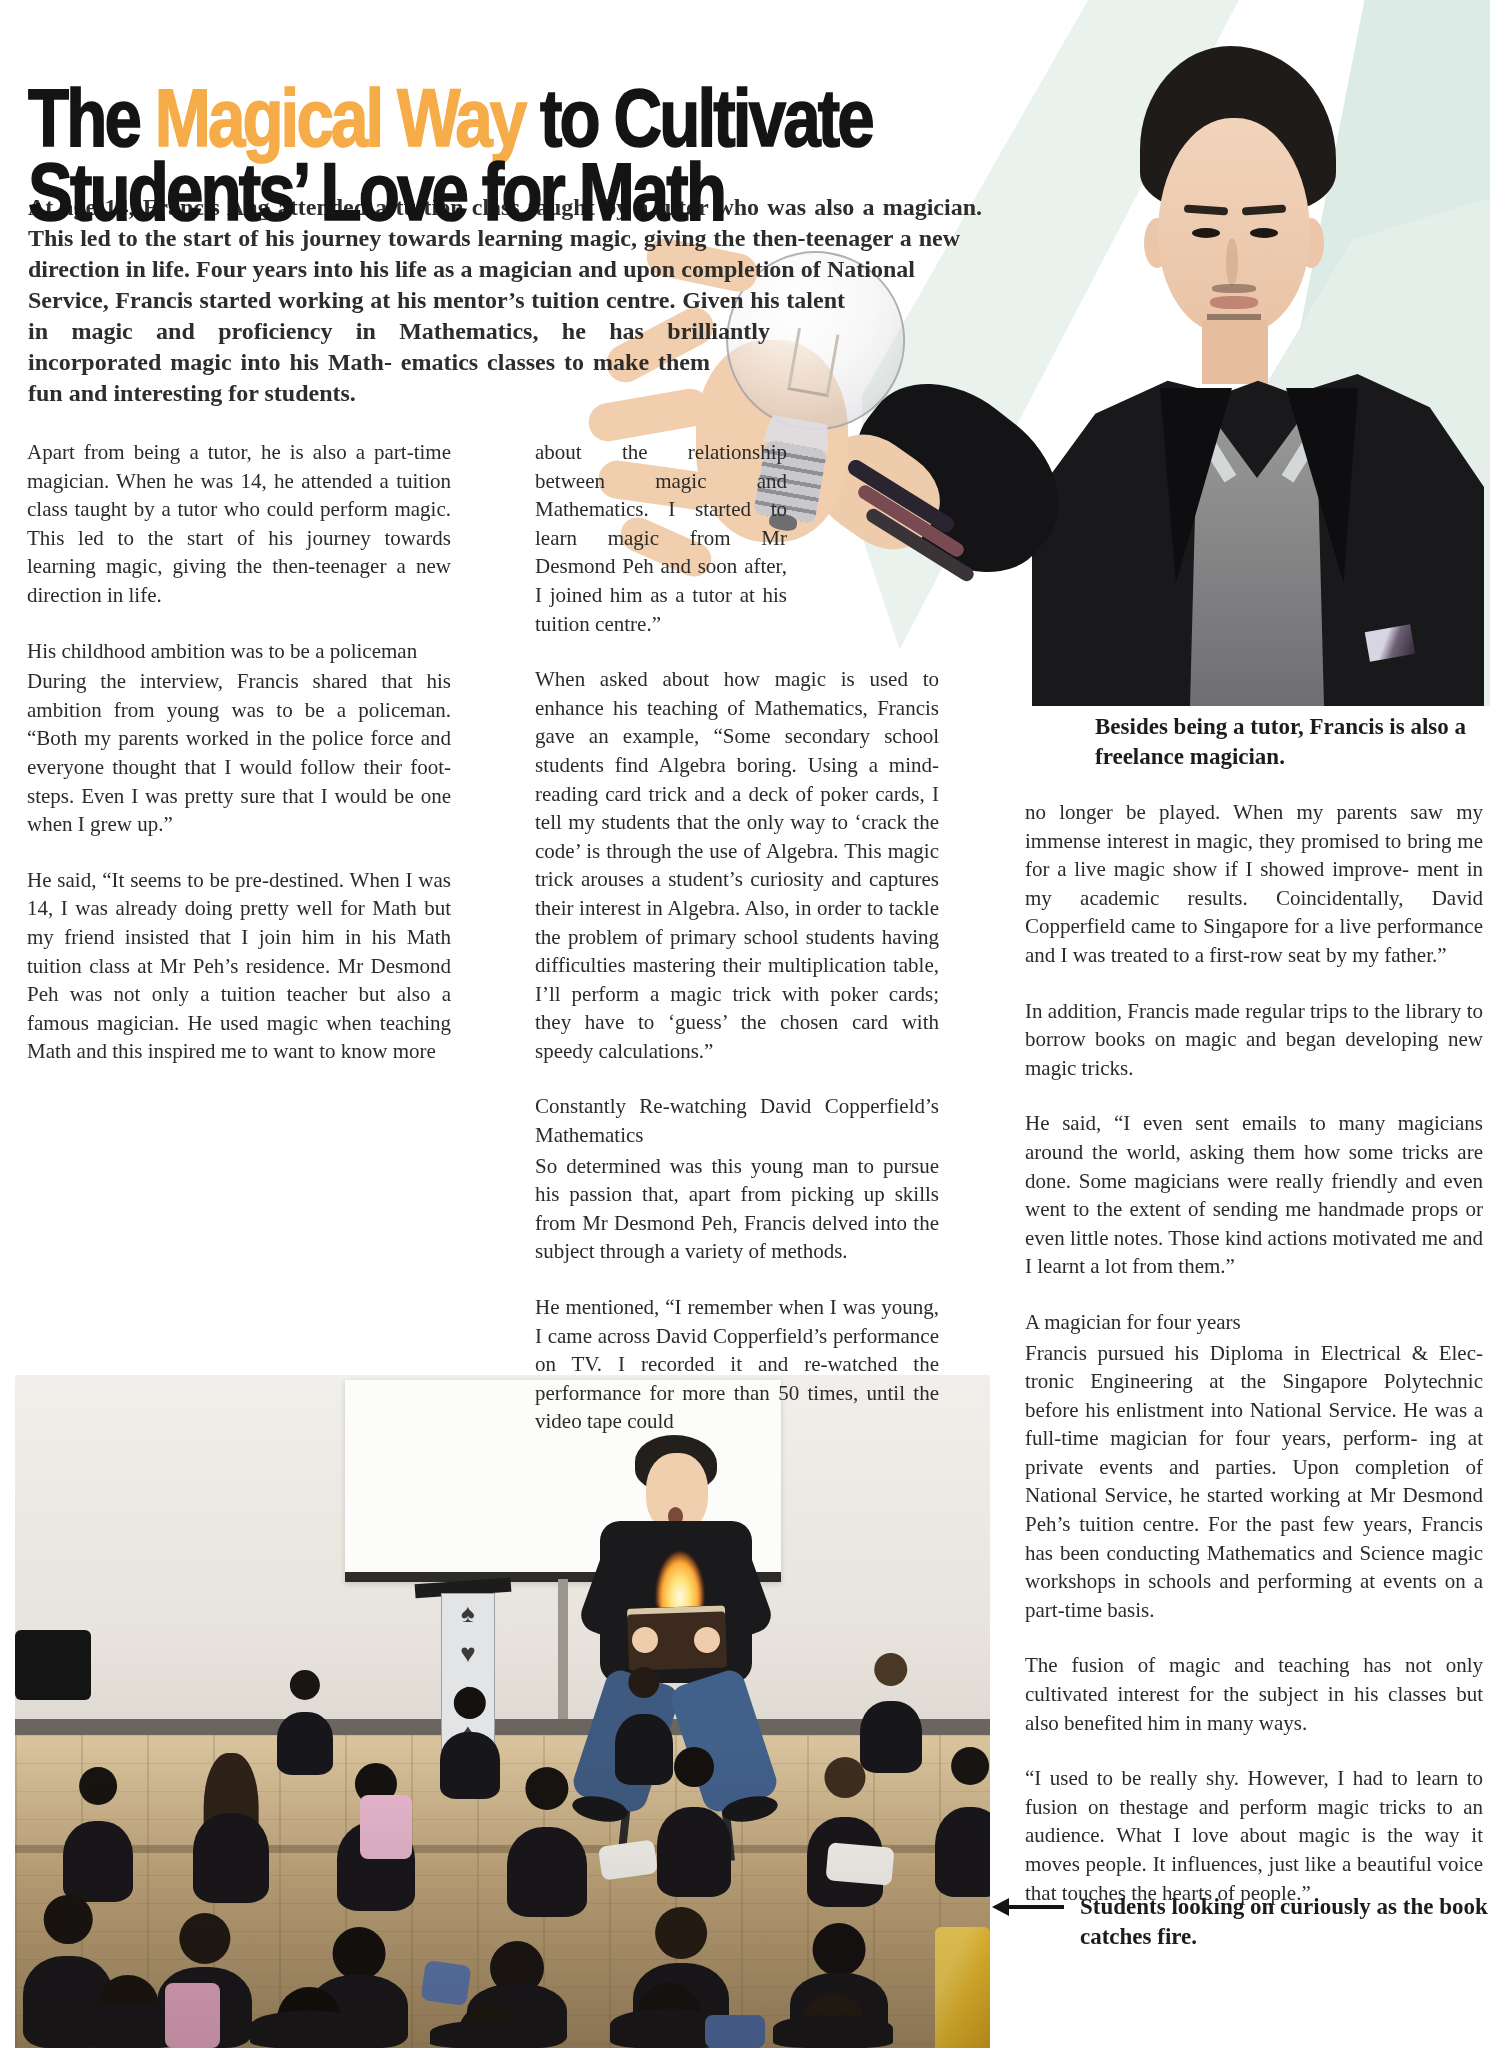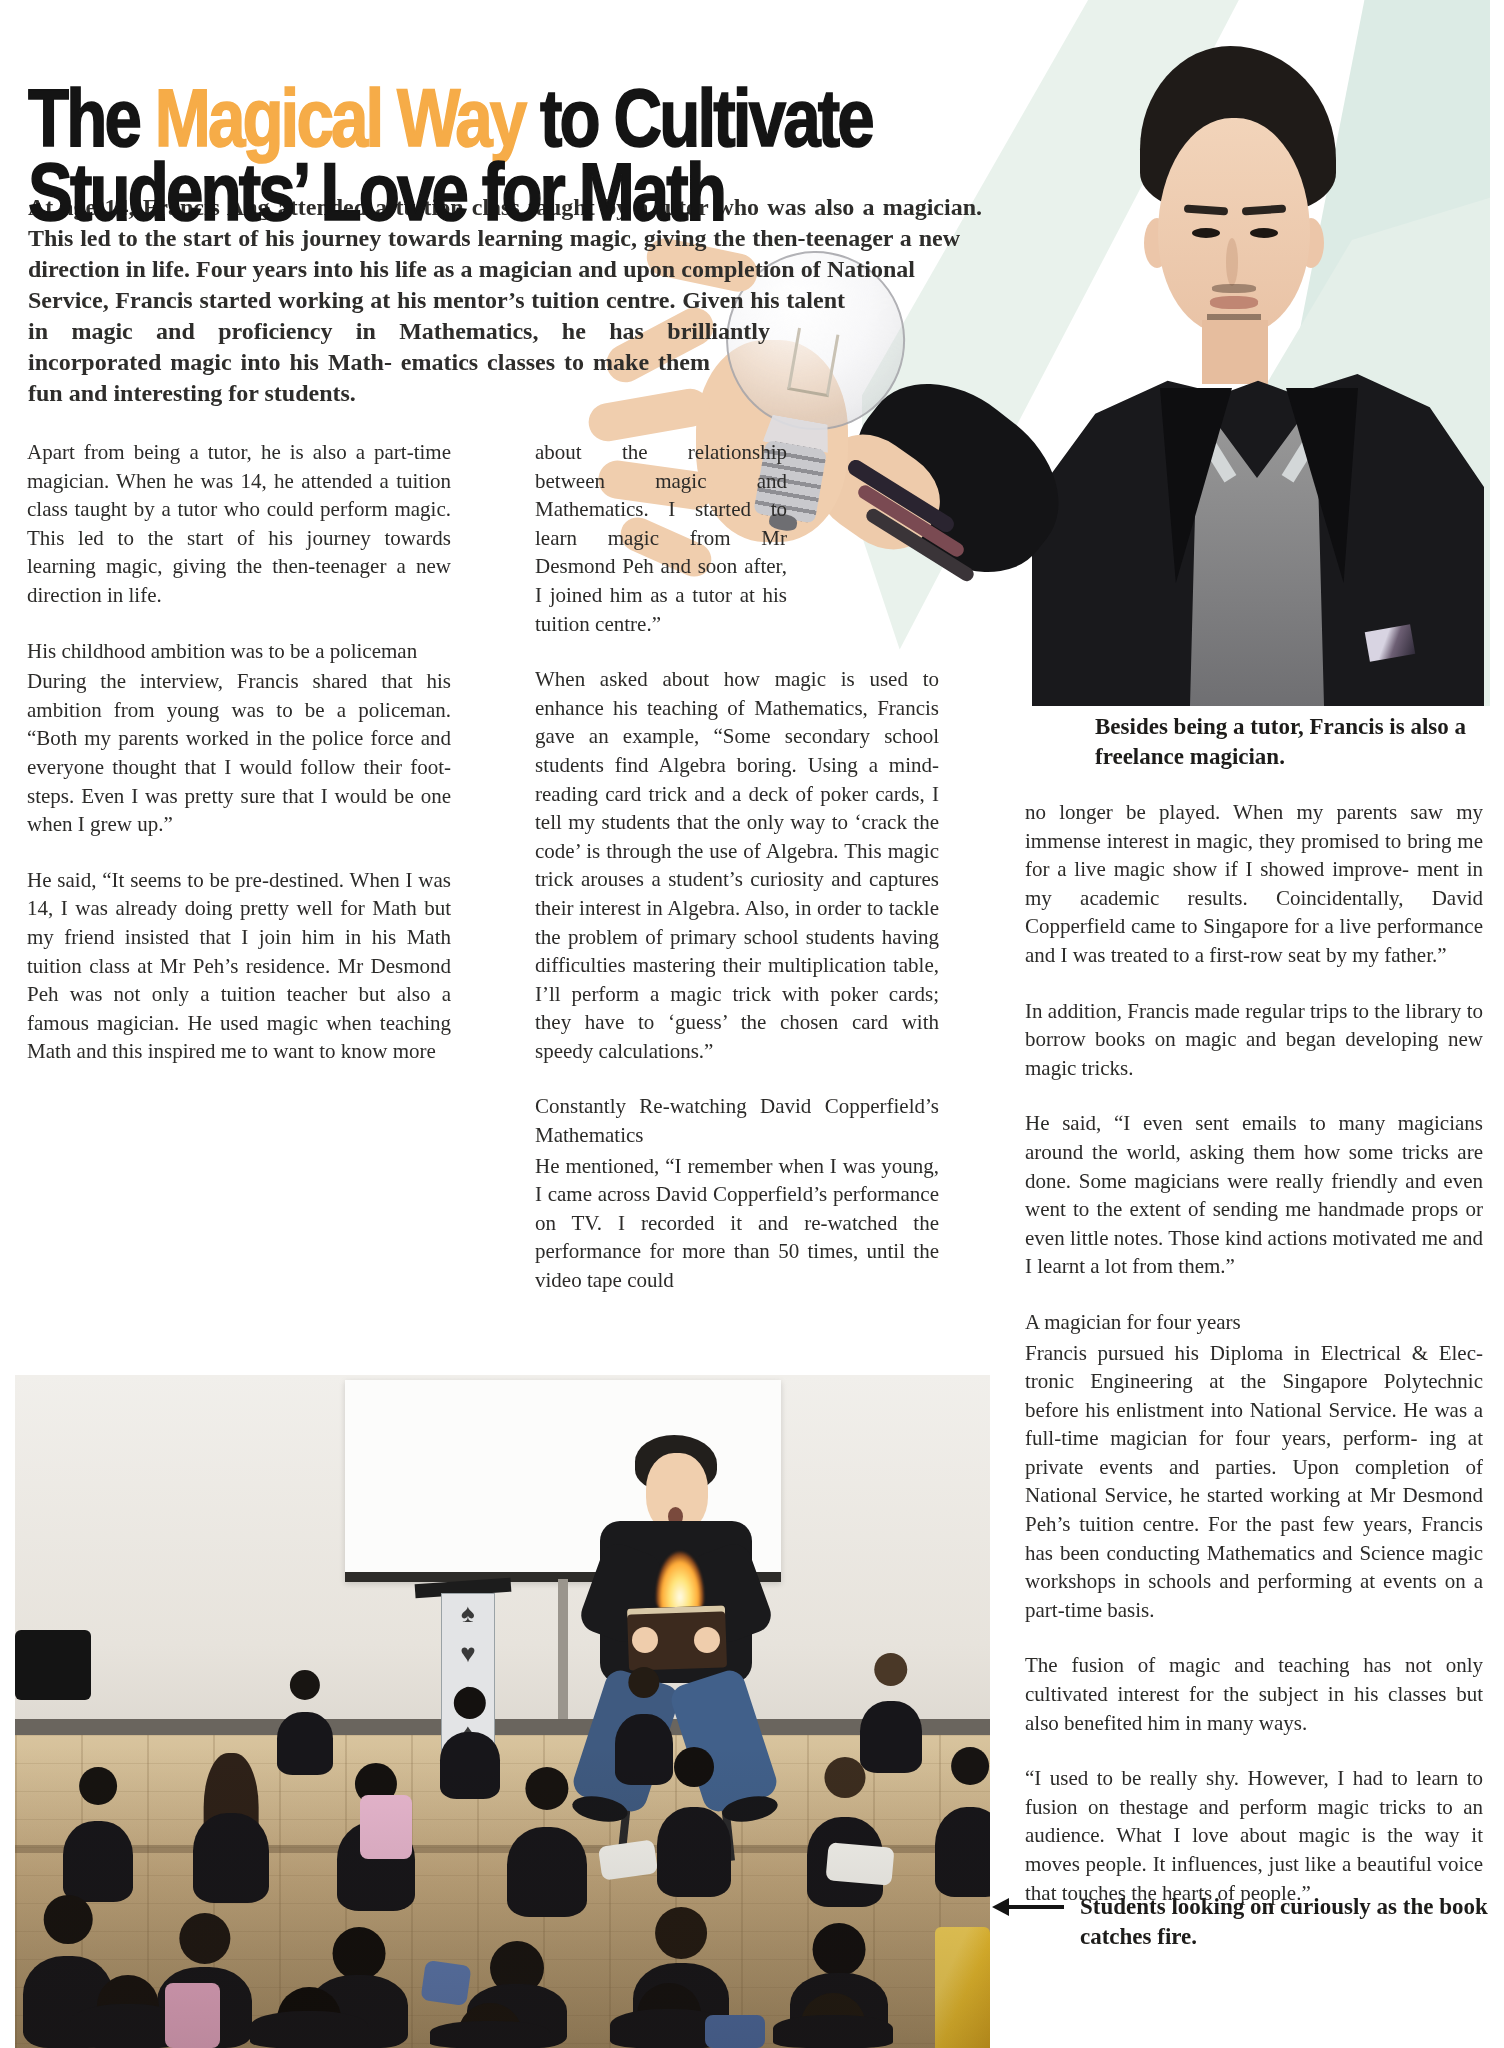--- a/index.html
+++ b/index.html
@@ -225,20 +225,21 @@
     <p>Apart from being a tutor, he is also a part-time magician. When he was 14, he attended a tuition class taught by a tutor who could perform magic. This led to the start of his journey towards learning magic, giving the then-teenager a new direction in life.</p>
     <p class="subhead">His childhood ambition was to be a policeman</p>
     <p>During the interview, Francis shared that his ambition from young was to be a policeman. “Both my parents worked in the police force and everyone thought that I would follow their foot- steps. Even I was pretty sure that I would be one when I grew up.”</p>
     <p>He said, “It seems to be pre-destined. When I was 14, I was already doing pretty well for Math but my friend insisted that I join him in his Math tuition class at Mr Peh’s residence. Mr Desmond Peh was not only a tuition teacher but also a famous magician. He used magic when teaching Math and this inspired me to want to know more</p>
   </div>
 
   <div id="col-mid" class="col">
     <p class="narrow">about the relationship between magic and Mathematics. I started to learn magic from Mr Desmond Peh and soon after, I joined him as a tutor at his tuition centre.”</p>
     <p>When asked about how magic is used to enhance his teaching of Mathematics, Francis gave an example, “Some secondary school students find Algebra boring. Using a mind-reading card trick and a deck of poker cards, I tell my students that the only way to ‘crack the code’ is through the use of Algebra. This magic trick arouses a student’s curiosity and captures their interest in Algebra. Also, in order to tackle the problem of primary school students having difficulties mastering their multiplication table, I’ll perform a magic trick with poker cards; they have to ‘guess’ the chosen card with speedy calculations.”</p>
     <p class="subhead">Constantly Re-watching David Copperfield’s Mathematics</p>
+    <p>So determined was this young man to pursue his passion that, apart from picking up skills from Mr Desmond Peh, Francis delved into the subject through a variety of methods.</p>
     <p>He mentioned, “I remember when I was young, I came across David Copperfield’s performance on TV. I recorded it and re-watched the performance for more than 50 times, until the video tape could</p>
   </div>
 
   <div id="col-right" class="col">
     <p>no longer be played. When my parents saw my immense interest in magic, they promised to bring me for a live magic show if I showed improve- ment in my academic results. Coincidentally, David Copperfield came to Singapore for a live performance and I was treated to a first-row seat by my father.”</p>
     <p>In addition, Francis made regular trips to the library to borrow books on magic and began developing new magic tricks.</p>
     <p>He said, “I even sent emails to many magicians around the world, asking them how some tricks are done. Some magicians were really friendly and even went to the extent of sending me handmade props or even little notes. Those kind actions motivated me and I learnt a lot from them.”</p>
     <p class="subhead">A magician for four years</p>
     <p>Francis pursued his Diploma in Electrical &amp; Elec- tronic Engineering at the Singapore Polytechnic before his enlistment into National Service. He was a full-time magician for four years, perform- ing at private events and parties. Upon completion of National Service, he started working at Mr Desmond Peh’s tuition centre. For the past few years, Francis has been conducting Mathematics and Science magic workshops in schools and performing at events on a part-time basis.</p>
     <p>The fusion of magic and teaching has not only cultivated interest for the subject in his classes but also benefited him in many ways.</p>

